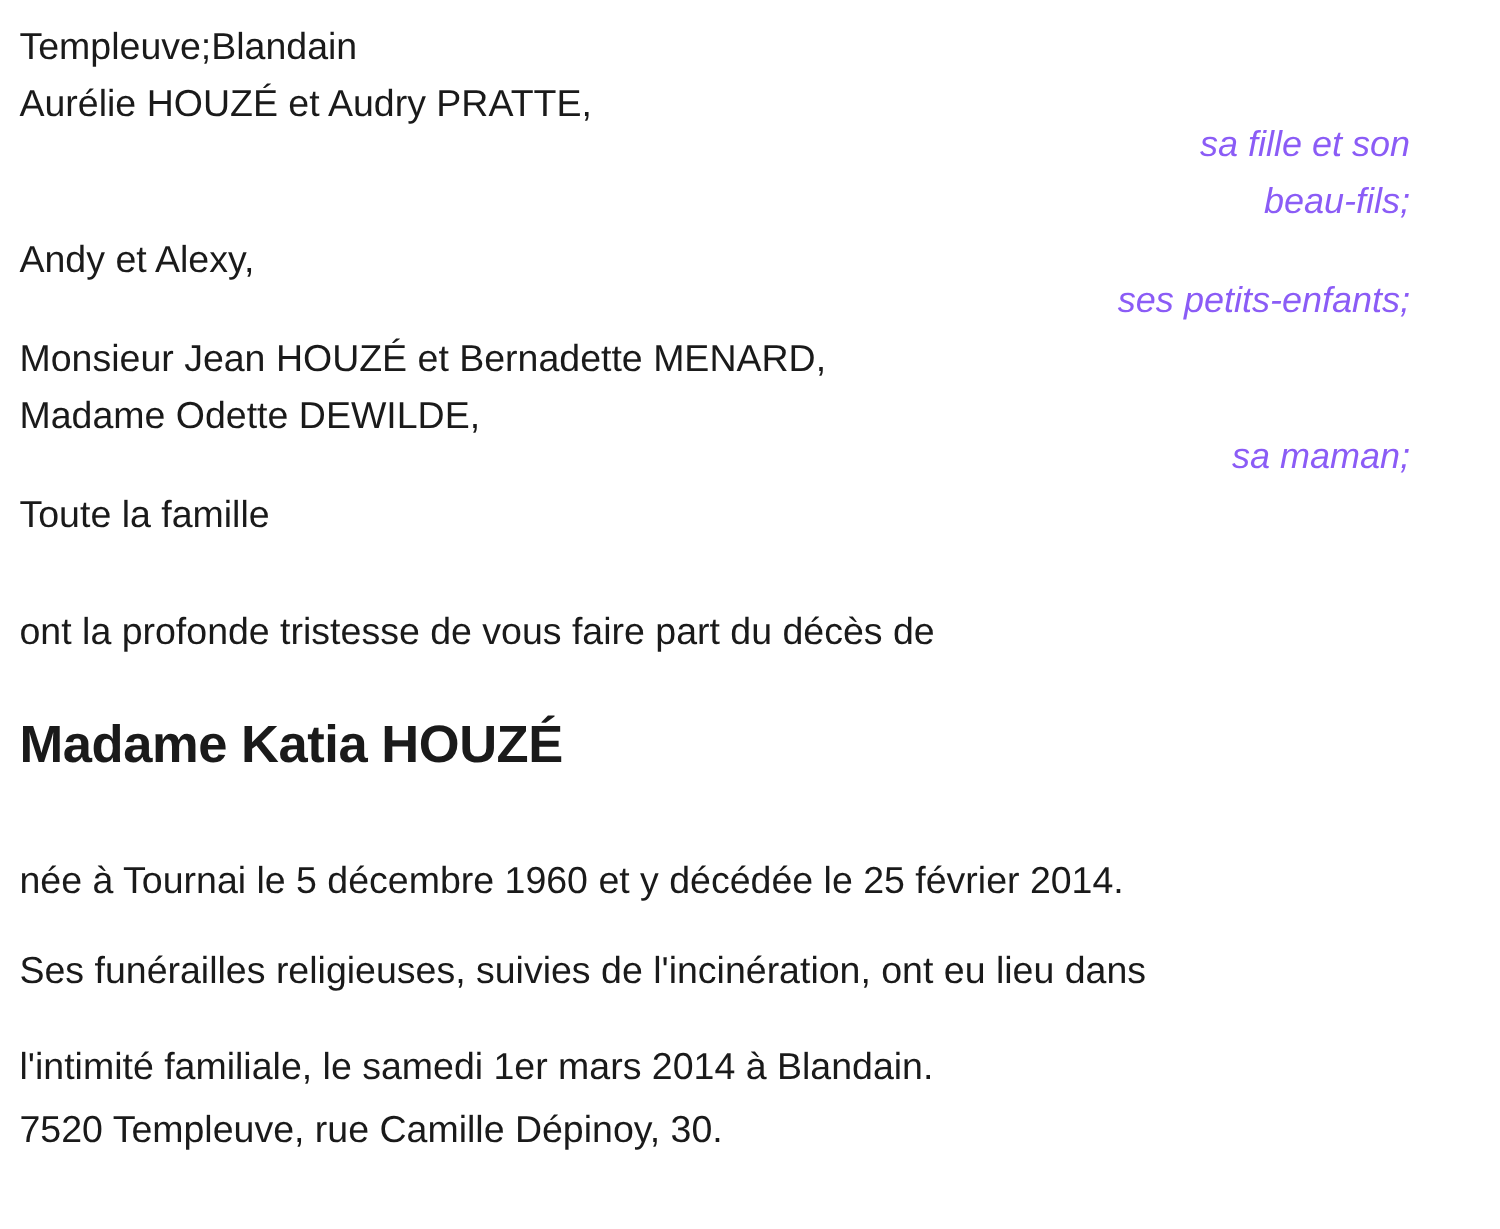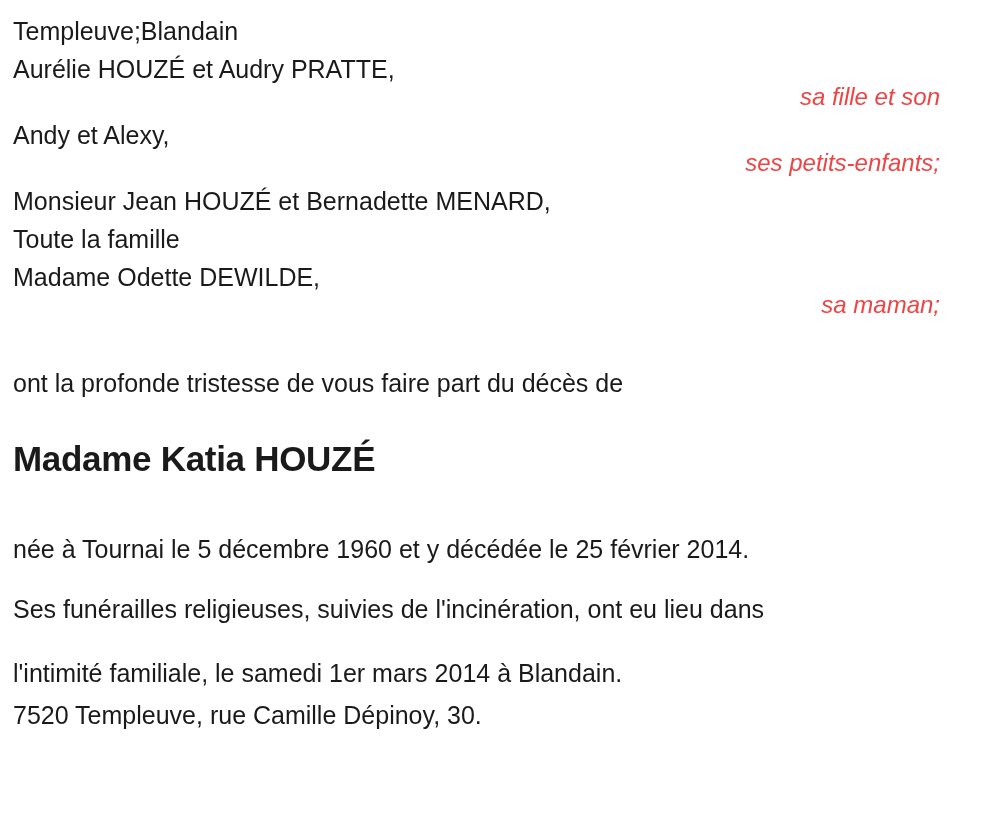--- a/index.html
+++ b/index.html
@@ -24,21 +24,21 @@
     font-size: 25px;
     line-height: 38px;
     white-space: nowrap;
   }
   .relation {
     text-align: right;
     font-style: italic;
     font-size: 24px;
     line-height: 38px;
     margin-top: -10px;
-    color: #ef4444;
+    color: #8b5cf6;
   }
   .relation .rel-line {
     line-height: 38px;
   }
   .announcement {
     font-size: 25px;
     line-height: 38px;
     margin-top: 40px;
     white-space: nowrap;
   }
@@ -75,43 +75,44 @@
 <body>
 
 <div class="page">
 
   <div class="line">Templeuve;Blandain</div>
 
   <div>
     <div class="line">Aurélie HOUZÉ et Audry PRATTE,</div>
     <div class="relation">
       <div class="rel-line">sa fille et son</div>
+      <div class="rel-line">beau-fils;</div>
     </div>
   </div>
 
   <div>
     <div class="line">Andy et Alexy,</div>
     <div class="relation">
       <div class="rel-line">ses petits-enfants;</div>
     </div>
   </div>
 
   <div>
     <div class="line">Monsieur Jean HOUZÉ et Bernadette MENARD,</div>
   </div>
 
   <div>
-    <div class="line">Toute la famille</div>
-  </div>
-
-  <div>
     <div class="line">Madame Odette DEWILDE,</div>
     <div class="relation">
       <div class="rel-line">sa maman;</div>
     </div>
+  </div>
+
+  <div>
+    <div class="line">Toute la famille</div>
   </div>
 
   <div class="announcement">ont la profonde tristesse de vous faire part du décès de</div>
 
   <div class="deceased-name">Madame Katia HOUZÉ</div>
 
   <div class="birth-death">née à Tournai le 5 décembre 1960 et y décédée le 25 février 2014.</div>
 
   <div class="funeral">
     <div class="par-line">Ses funérailles religieuses, suivies de l'incinération, ont eu lieu dans</div>

